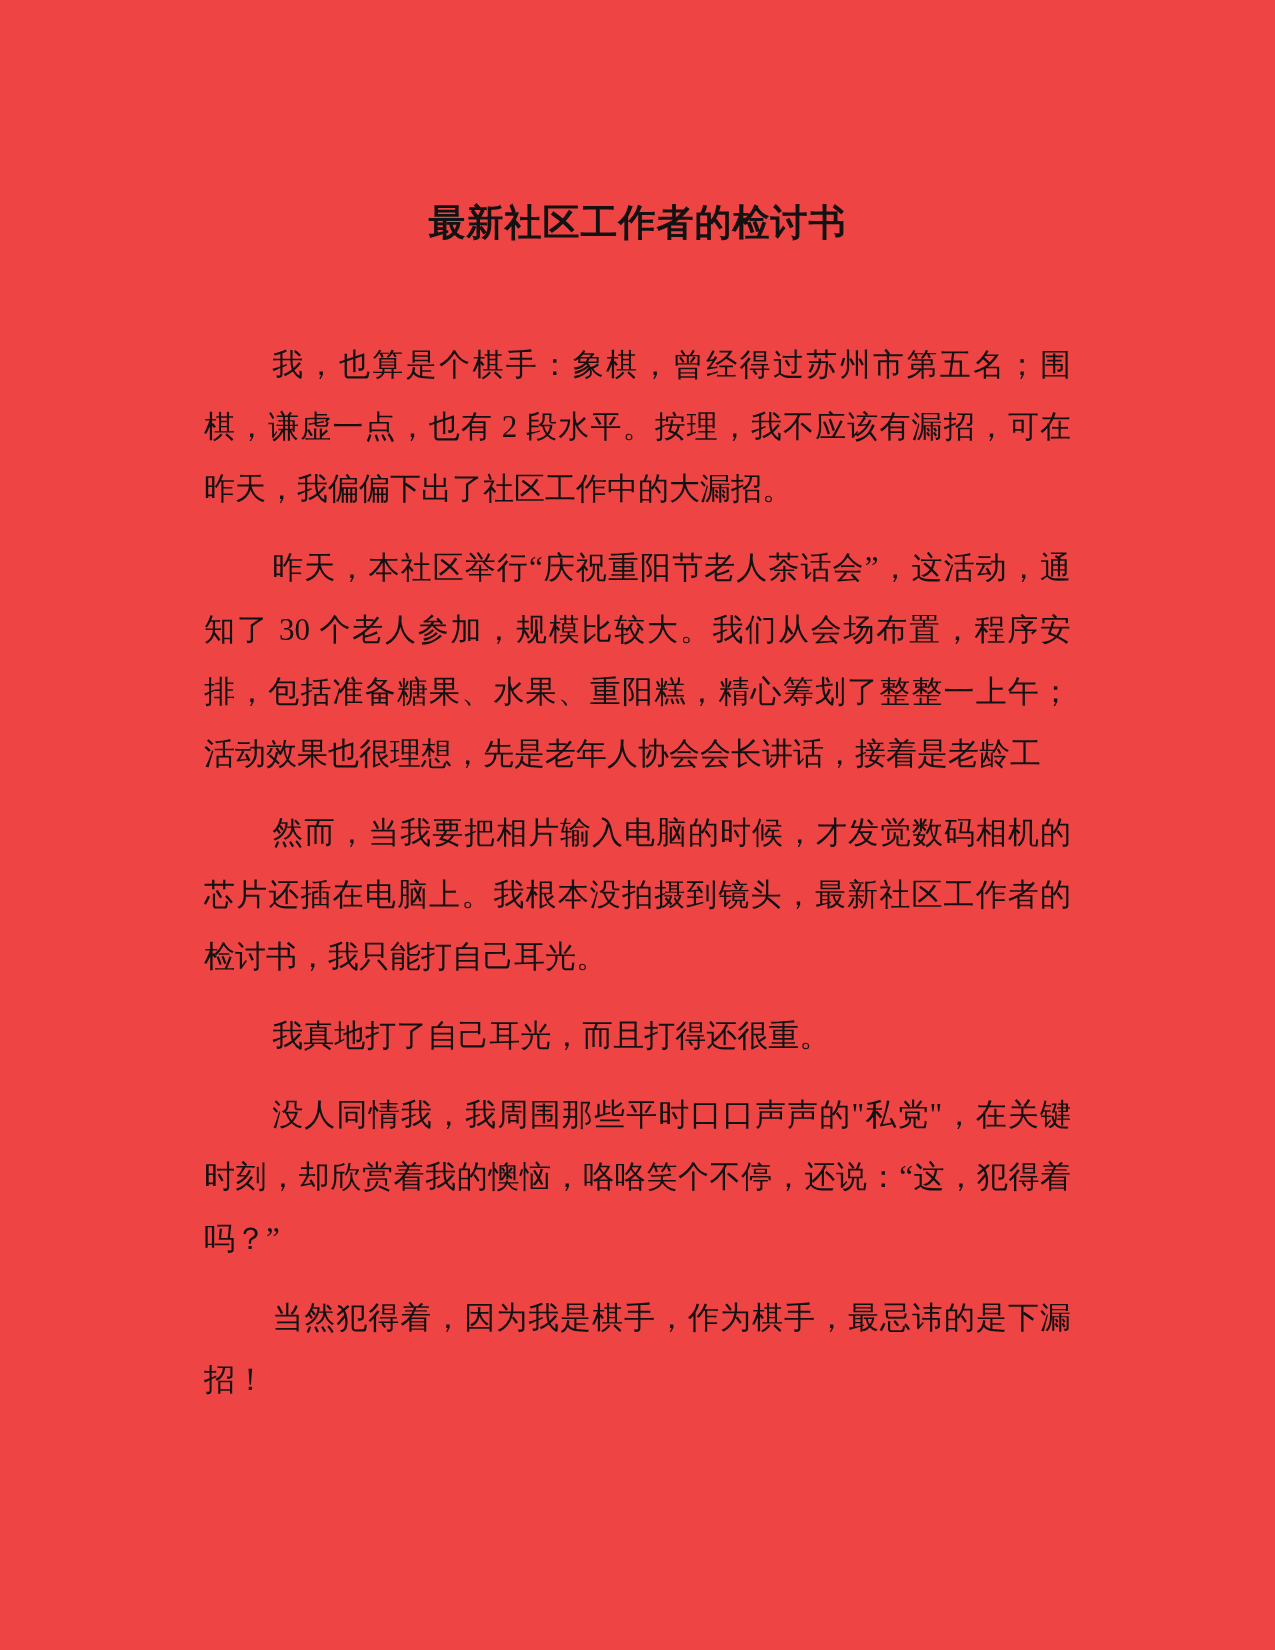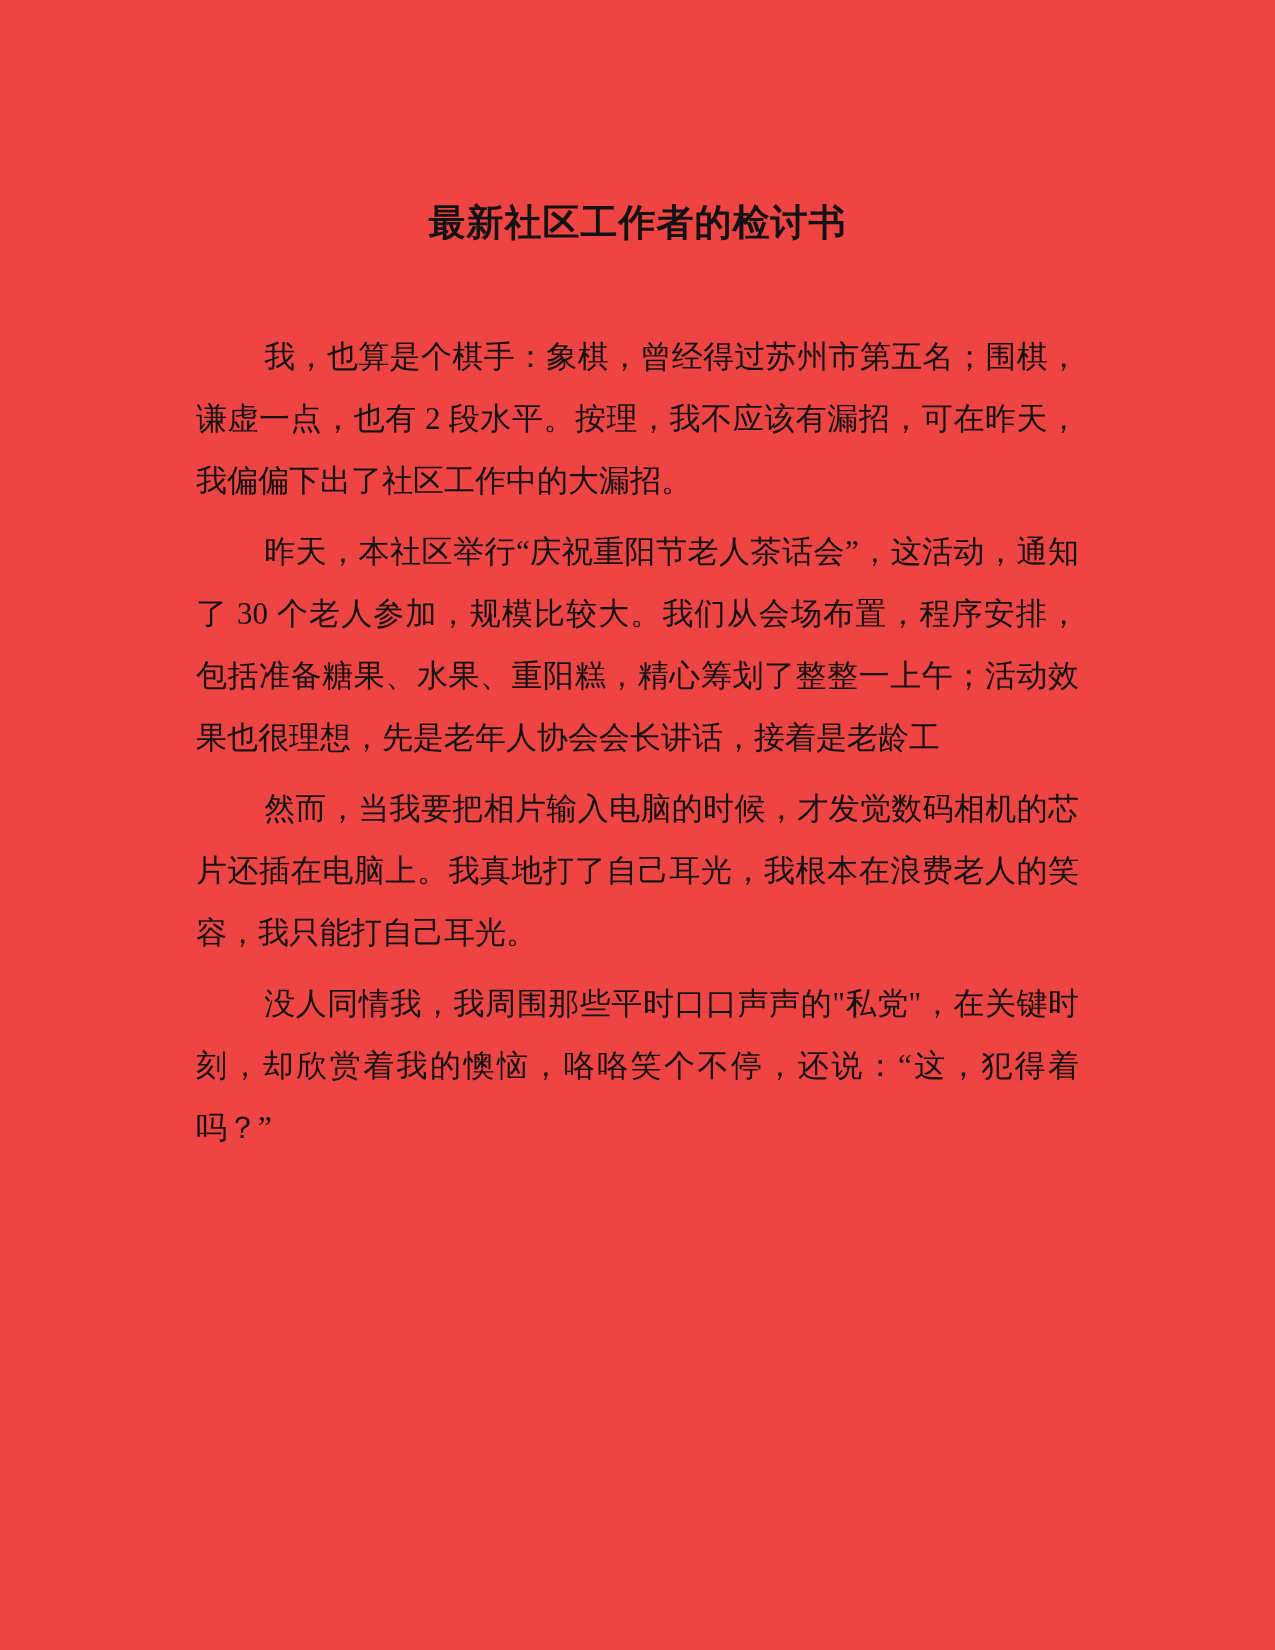--- a/index.html
+++ b/index.html
@@ -30,33 +30,35 @@
     line-height: 48px;
     letter-spacing: 1px;
   }
   .doc-body {
     position: absolute;
     top: 317px;
     left: 187px;
     width: 901px;
   }
   .doc-body p {
-    margin: 9px;
+    margin: 17px;
     font-size: 31px;
     line-height: 62px;
     text-align: justify;
     text-justify: inter-character;
     text-indent: 2.2em;
   }
 </style>
 </head>
 <body>
 
 <div class="page">
   <h1 class="doc-title">最新社区工作者的检讨书</h1>
 
   <div class="doc-body">
     <p>我，也算是个棋手：象棋，曾经得过苏州市第五名；围棋，谦虚一点，也有 2 段水平。按理，我不应该有漏招，可在昨天，我偏偏下出了社区工作中的大漏招。</p>
     <p>昨天，本社区举行“庆祝重阳节老人茶话会”，这活动，通知了 30 个老人参加，规模比较大。我们从会场布置，程序安排，包括准备糖果、水果、重阳糕，精心筹划了整整一上午；活动效果也很理想，先是老年人协会会长讲话，接着是老龄工</p>
-    <p>然而，当我要把相片输入电脑的时候，才发觉数码相机的芯片还插在电脑上。我真地打了自己耳光，我根本在浪费老人的笑容，我只能打自己耳光。</p>
+    <p>然而，当我要把相片输入电脑的时候，才发觉数码相机的芯片还插在电脑上。我根本没拍摄到镜头，最新社区工作者的检讨书，我只能打自己耳光。</p>
+    <p>我真地打了自己耳光，而且打得还很重。</p>
     <p>没人同情我，我周围那些平时口口声声的"私党"，在关键时刻，却欣赏着我的懊恼，咯咯笑个不停，还说：“这，犯得着吗？”</p>
+    <p>当然犯得着，因为我是棋手，作为棋手，最忌讳的是下漏招！</p>
   </div>
 </div>
 
 </body></html>

